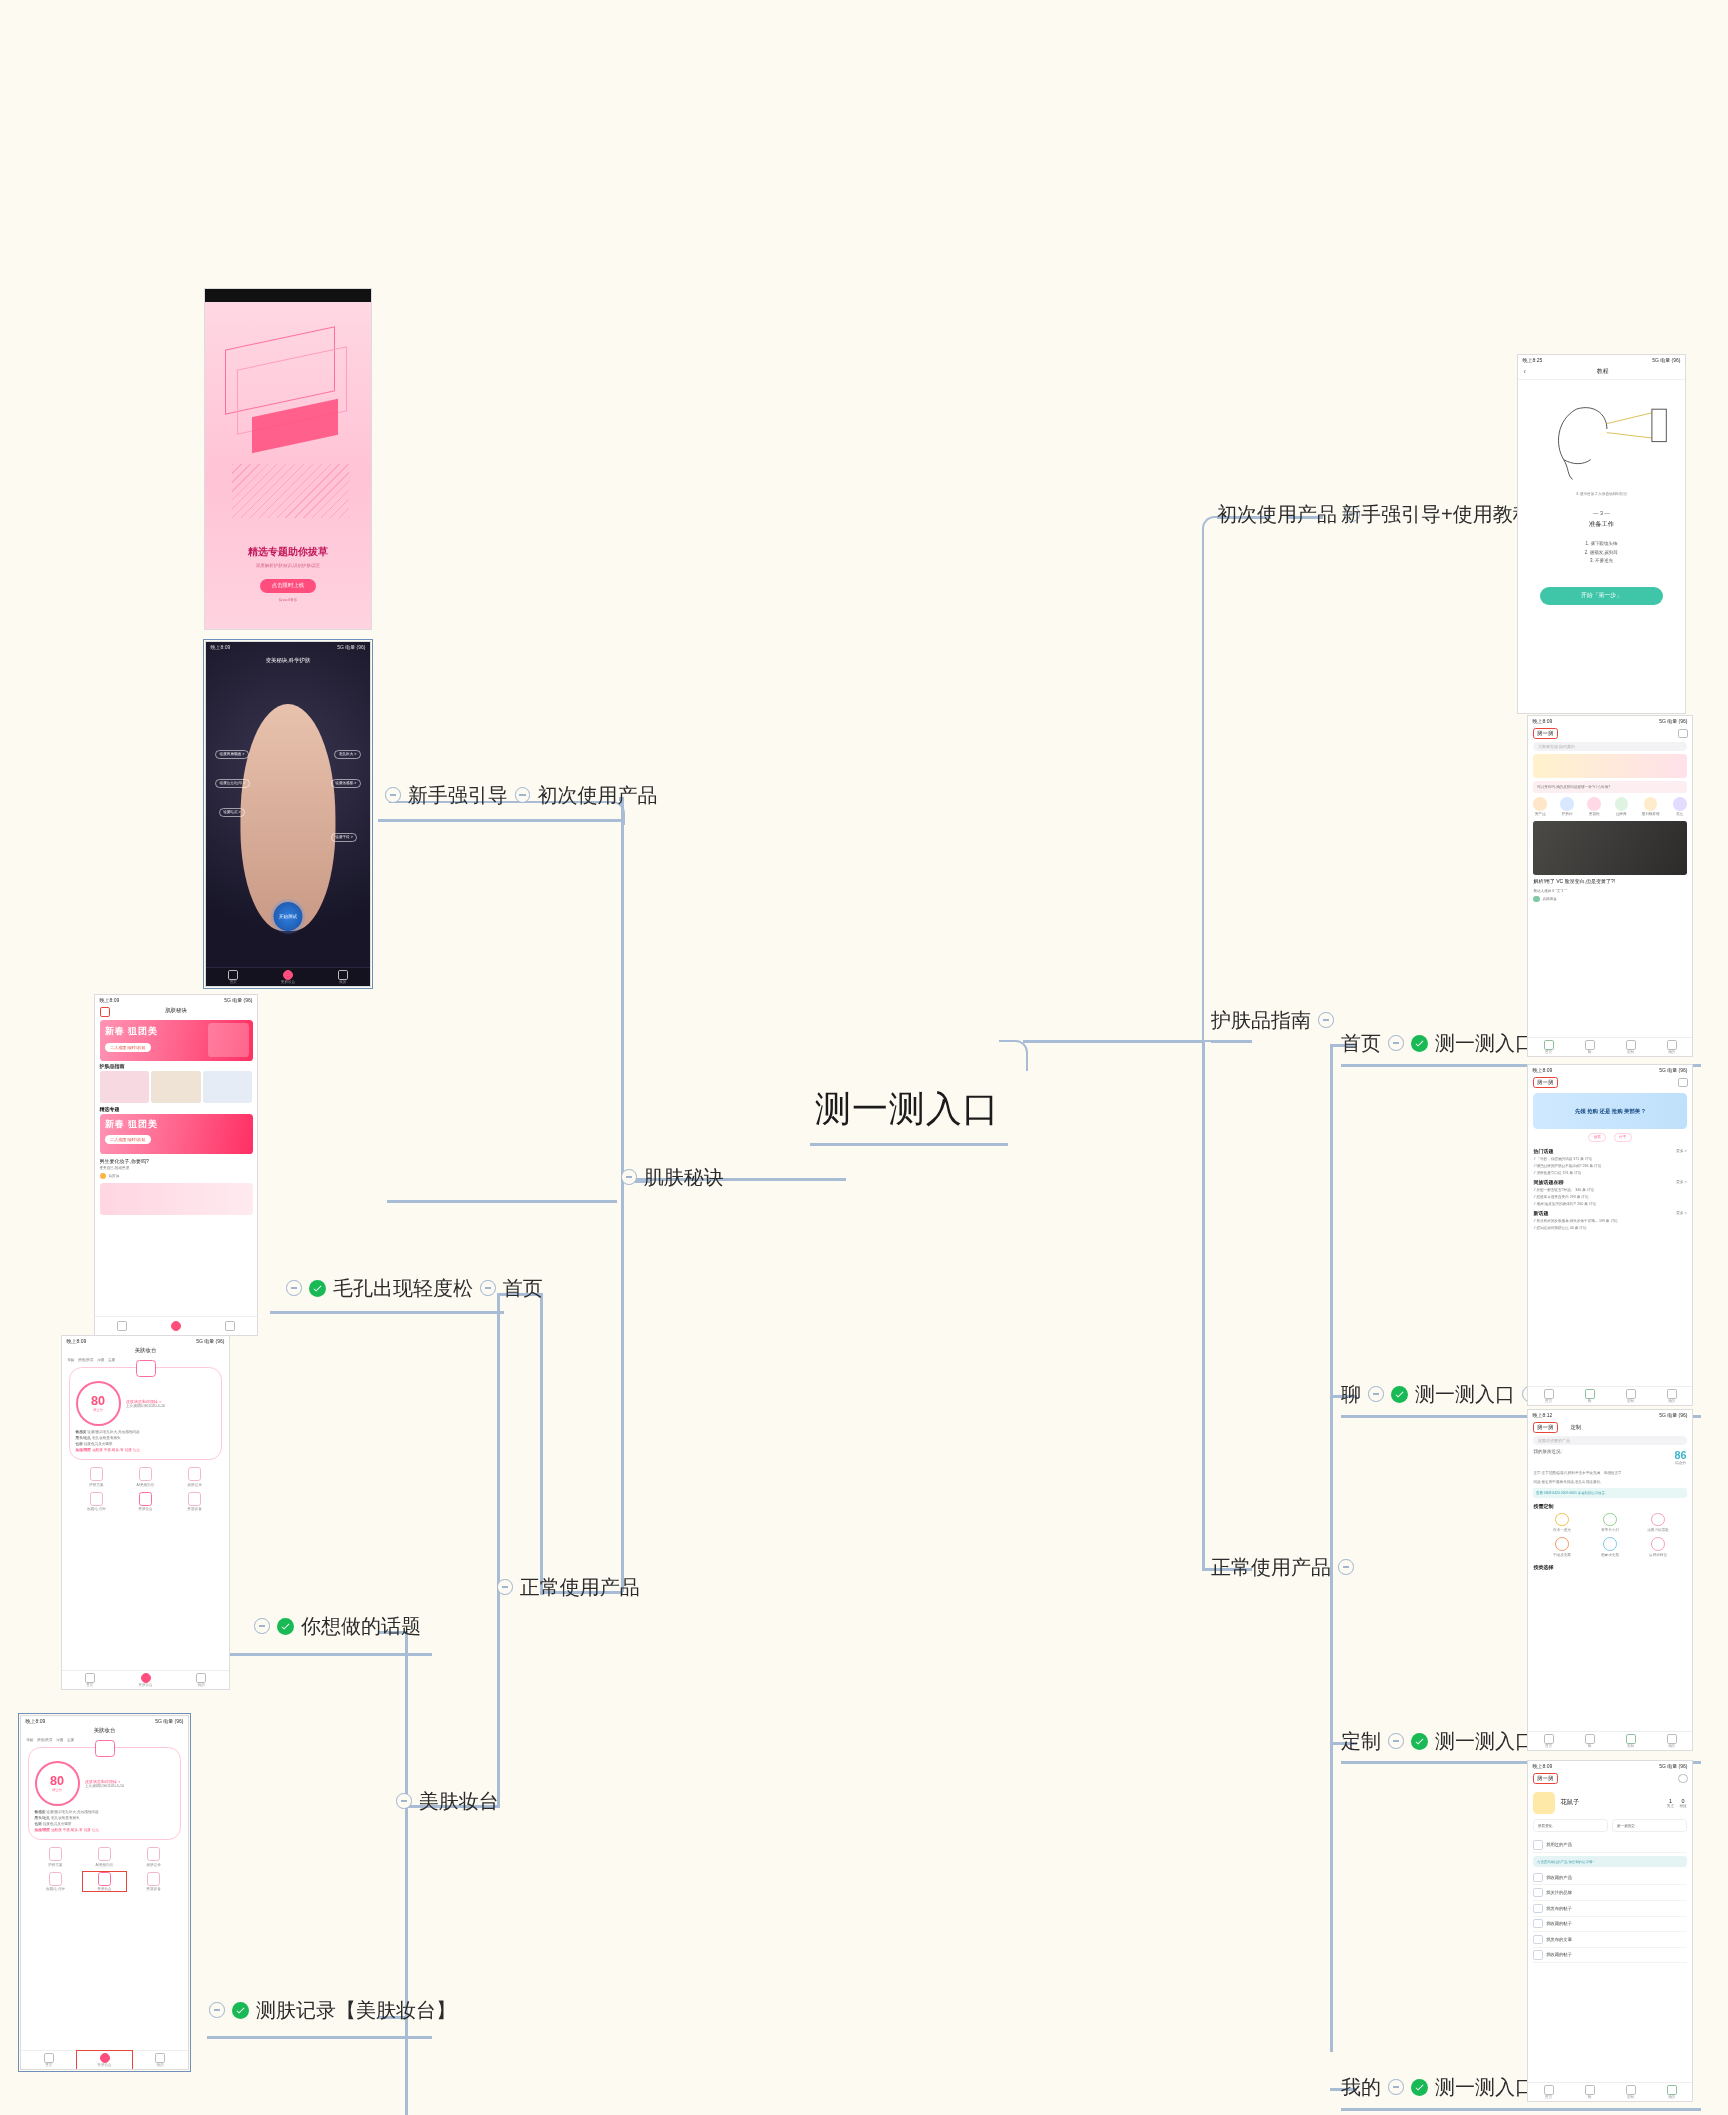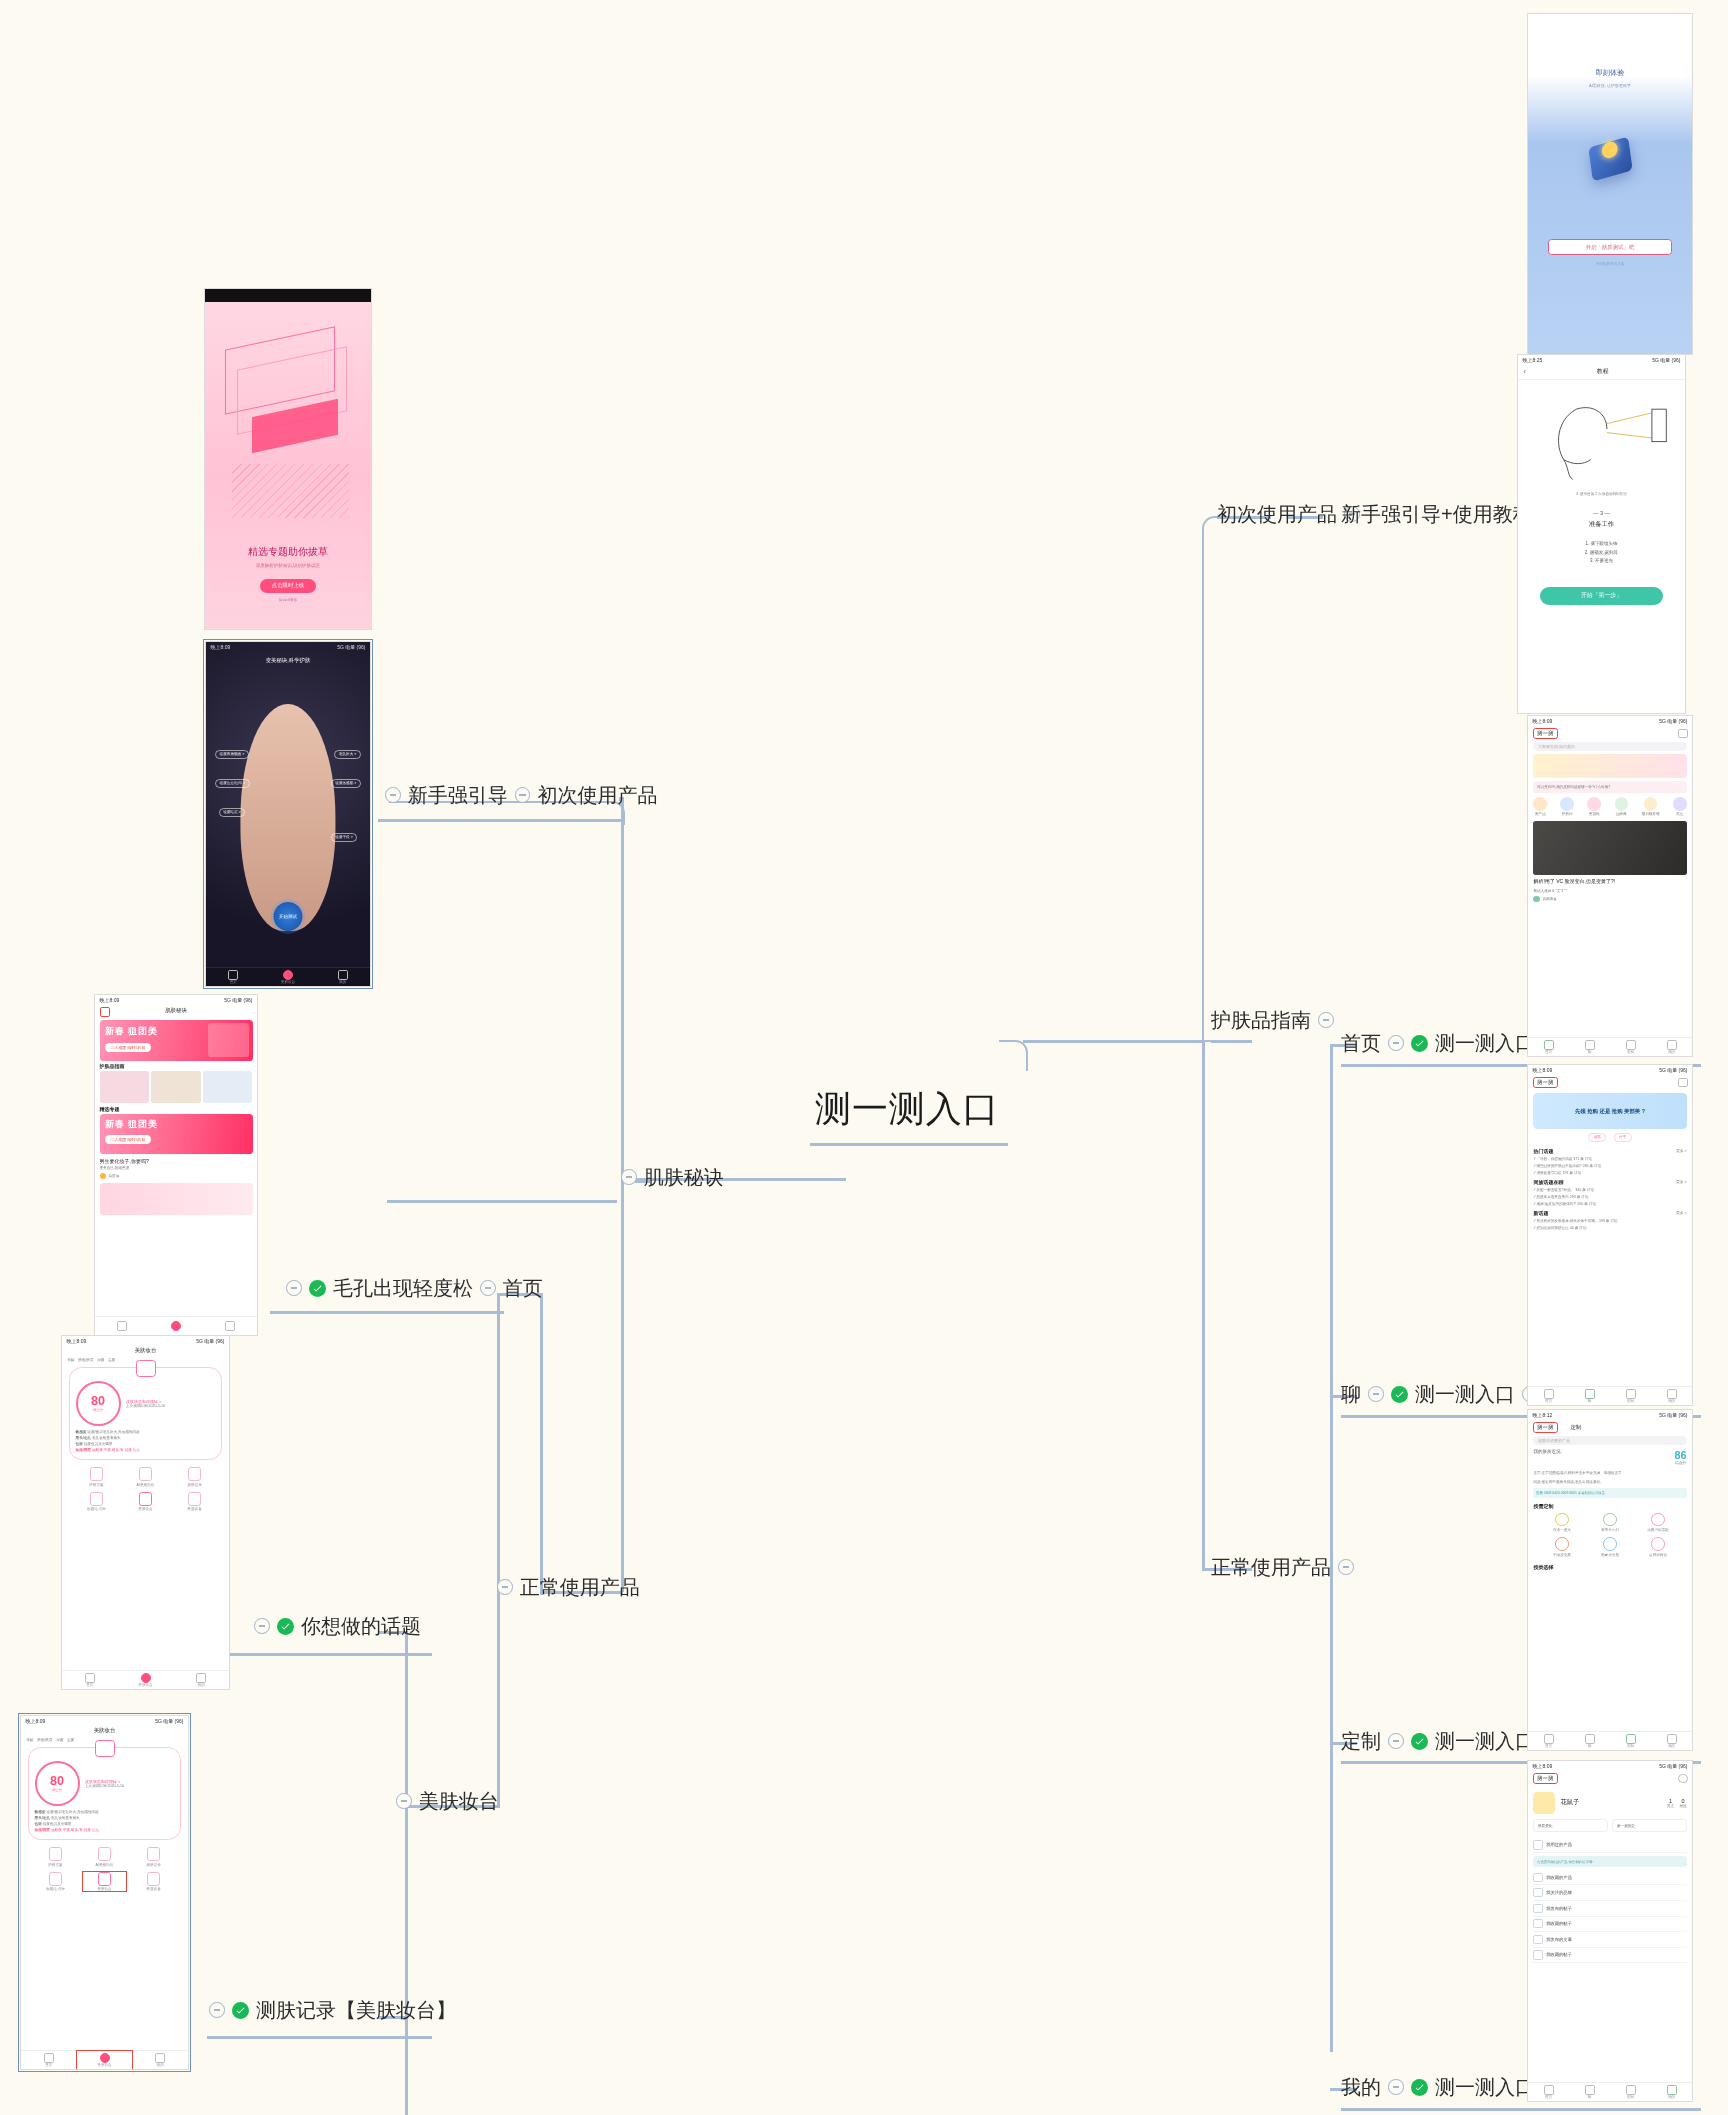--- a/index.html
+++ b/index.html
@@ -44,21 +44,21 @@
           border-top:0.9px solid #eee;display:flex;}
   .navbar div{flex:1;display:flex;flex-direction:column;align-items:center;
               justify-content:center;gap:0.9px;font-size:3.6px;color:#999;}
   .navdot{width:8px;height:8px;border:0.9px solid #bbb;border-radius:1.8px;}
   .navdot.a{border-color:#8fbf9f;}
   .redbox{outline:1.1px solid #e8453c;}
 
   
   .poster{background:linear-gradient(180deg,#ffd9e4 0%,#ffc3d6 55%,#ffd3e0 100%);}
   .poster .bar{height:12.6px;background:#111;}
-  .poster .ttl{font-size:10px;color:#c2185b;text-align:center;font-weight:normal;}
+  .poster .ttl{font-size:10px;color:#c2185b;text-align:center;font-weight:bold;}
   .poster .sub{font-size:4.5px;color:#d0618a;text-align:center;}
   .poster .cta{margin:0 auto;width:56px;background:#ff4d7e;color:#fff;border-radius:8px;
                text-align:center;font-size:5.4px;padding:3.6px 0;}
 
   
   .dark{background:radial-gradient(circle at 50% 35%, #3a3550 0%, #171527 70%);}
   .face{position:absolute;left:50%;top:18%;transform:translateX(-50%);
         width:58%;height:66%;border-radius:50% 50% 45% 45%;
         background:linear-gradient(180deg,#e8c2ae,#c99a85);}
   .pill{position:absolute;border:0.7px solid rgba(255,255,255,.55);border-radius:7.2px;
@@ -571,31 +571,20 @@
           <span class="navdot" style="background:#ff4d7e;border-color:#ff4d7e;border-radius:50%"></span>
           <span>美肤妆台</span>
         </div>
       <div>
           <span class="navdot"></span>
           <span>我的</span>
         </div>
     </div>
   </div>
 
-  <div class="phone splash" style="left:1527px;top:12.6px;width:164px;height:340px;">
-    <div style="text-align:center;margin-top:54px;font-size:7.2px;color:#3a63a8;">即刻体验</div>
-    <div style="text-align:center;margin-top:5.4px;font-size:4px;color:#7d93b8;">AI黑科技, 让护肤更科学</div>
-    <div style="margin-top:54px;">
-      <div class="cube">
-          <div class="ring"></div>
-        </div>
-    </div>
-    <div class="outbtn" style="margin:63px 20px 0;">开启「肤质测试」吧</div>
-    <div style="text-align:center;margin-top:7.2px;font-size:3.6px;color:#8aa0c4;">不同肌肤不同方案</div>
-  </div>
 
   <div class="phone" style="left:1517px;top:354px;width:167px;height:358px;">
     <div class="stat">
       <span>晚上8:25</span>
       <span>5G 电量 (96)</span>
     </div>
     <div style="display:flex;align-items:center;padding:2.7px 5.4px;border-bottom:0.9px solid #f0f0f0;">
       <span style="font-size:7.2px;color:#666;">‹</span>
       <span style="flex:1;text-align:center;font-size:5.9px;color:#222;">教程</span>
     </div>

